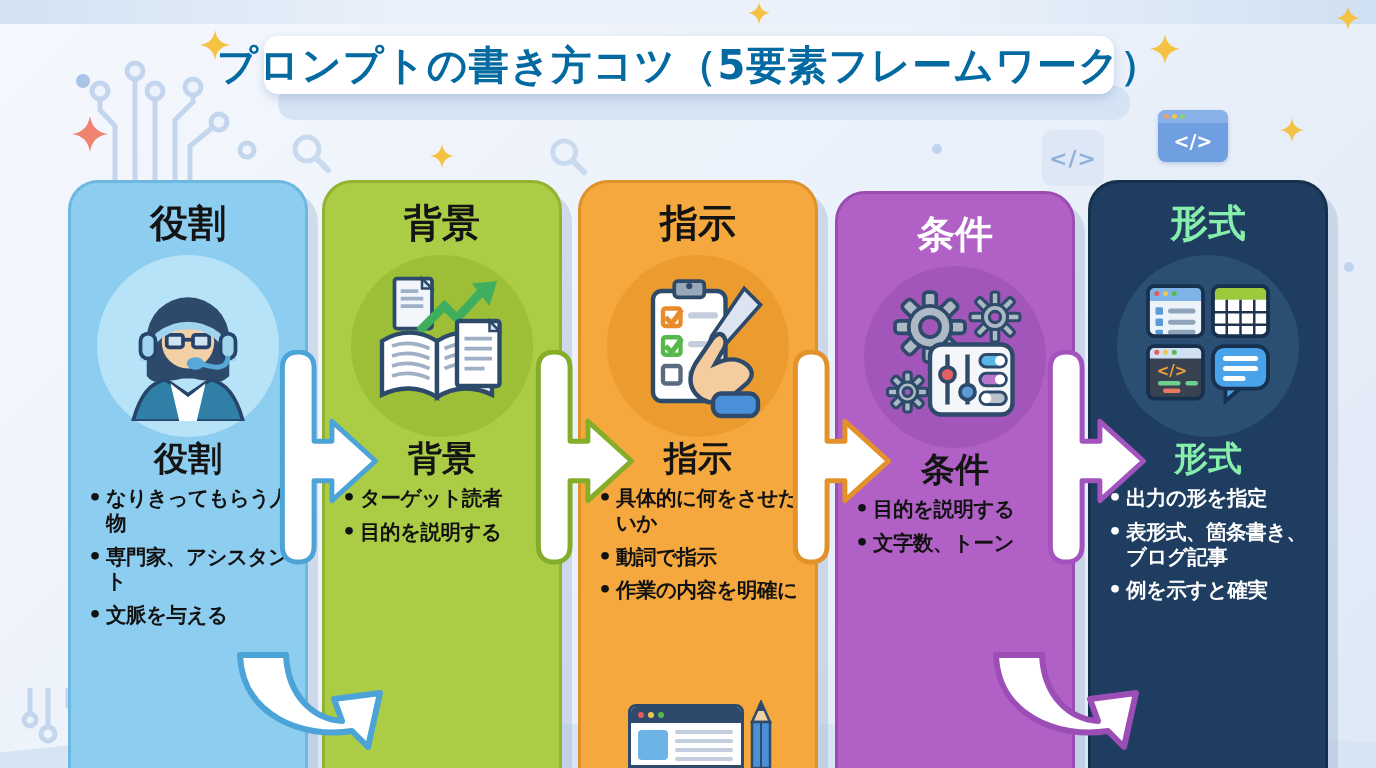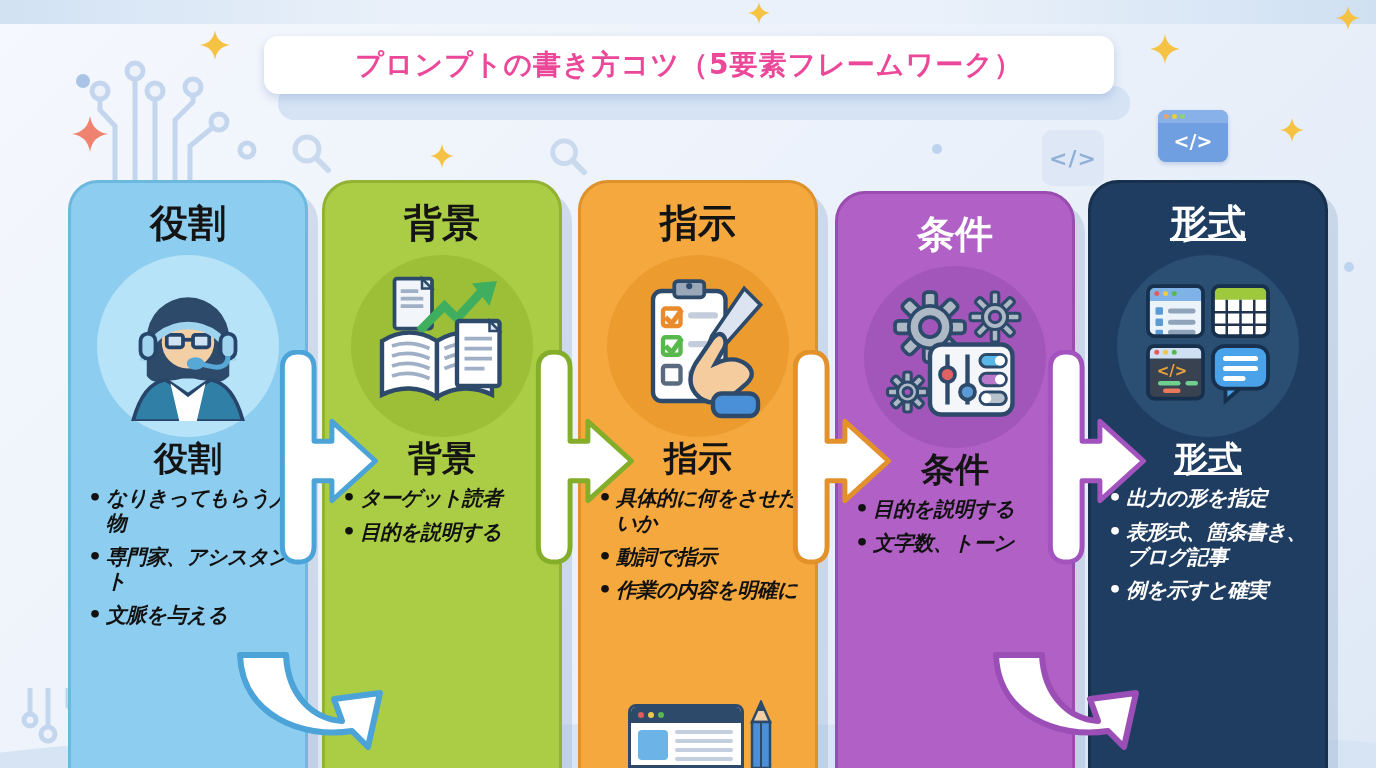--- a/index.html
+++ b/index.html
@@ -12,45 +12,45 @@
   .top-band{position:absolute;left:0;top:0;width:100%;height:24px;
     background:linear-gradient(90deg,#d2e2f3,#eaf1fa 30%,#eaf1fa 68%,#cfe0f2);}
   .bottom-wave{position:absolute;left:-120px;top:724px;width:1620px;height:160px;
     background:#d7e4f3;border-radius:50% 50% 0 0 / 60px 40px 0 0;}
   
   .title-shadowbar{position:absolute;left:278px;top:86px;width:852px;height:34px;
     background:#d5e3f4;border-radius:16px;}
   .title-box{position:absolute;left:264px;top:36px;width:850px;height:58px;
     background:#ffffff;border-radius:14px;box-shadow:0 4px 10px rgba(120,150,195,.35);
     display:flex;align-items:center;justify-content:center;}
-  .title-box h1{font-size:28px;color:#ec4899;letter-spacing:1px;white-space:nowrap;}
+  .title-box h1{font-size:40px;color:#0369a1;letter-spacing:1px;white-space:nowrap;}
   
   .card{position:absolute;top:180px;width:240px;height:628px;border-radius:30px;
     border:3px solid transparent;box-shadow:10px 12px 0 rgba(150,172,204,.35);
     padding:20px 15px 0 15px;text-align:center;}
   .card-title{font-size:38px;color:#141414;line-height:1.1;}
   .icon-circle{width:182px;height:182px;border-radius:50%;margin:10px auto 4px auto;
     display:flex;align-items:center;justify-content:center;}
   .card-subtitle{font-size:34px;color:#141414;line-height:1.05;margin-top:2px;}
   ul.bullets{list-style:none;text-align:left;margin-top:10px;}
   ul.bullets li{position:relative;padding-left:20px;font-size:20.5px;line-height:1.2;
-    color:#111;margin-bottom:9px;letter-spacing:-0.5px;font-style:italic;}
+    color:#111;margin-bottom:9px;letter-spacing:-0.5px;}
   ul.bullets li::before{content:"•";position:absolute;left:2px;top:-1px;font-size:22px;}
   .card-role      {left:68px;  background:#8dcdf0; border-color:#6db8de;}
   .card-background{left:322px; background:#abcc45; border-color:#93b233;}
   .card-instruction{left:578px;background:#f4a83e; border-color:#de922c;}
   .card-condition {left:835px; background:#b160c6; border-color:#9a4cb0;margin-top:11px;}
   .card-format    {left:1088px;background:#1f3d60; border-color:#16304d;}
   .card-role .icon-circle{background:#b7e3f8;}
   .card-background .icon-circle{background:#9cbf37;}
   .card-instruction .icon-circle{background:#ec9c2f;}
   .card-condition .icon-circle{background:#a256ba;}
   .card-format .icon-circle{background:#2b4e73;}
   .card-condition .card-title{color:#ffffff;}
-  .card-format .card-title,.card-format .card-subtitle{color:#ffffff;text-decoration:underline;}
+  .card-format .card-title,.card-format .card-subtitle{color:#86efac;}
   .card-format ul.bullets li{color:#ffffff;}
   
   .deco{position:absolute;}
   .chip{position:absolute;display:flex;align-items:center;justify-content:center;
     border-radius:10px;font-size:22px;letter-spacing:1px;}
   .chip-light{background:#dde7f5;color:#90afd8;}
   .code-window{position:absolute;width:70px;height:52px;border-radius:8px;background:#6f9fe0;
     overflow:hidden;box-shadow:0 2px 4px rgba(120,150,195,.4);}
   .code-window .win-head{height:13px;background:#89b1e9;display:flex;align-items:center;gap:3px;padding-left:6px;}
   .win-dot{width:5px;height:5px;border-radius:50%;}

